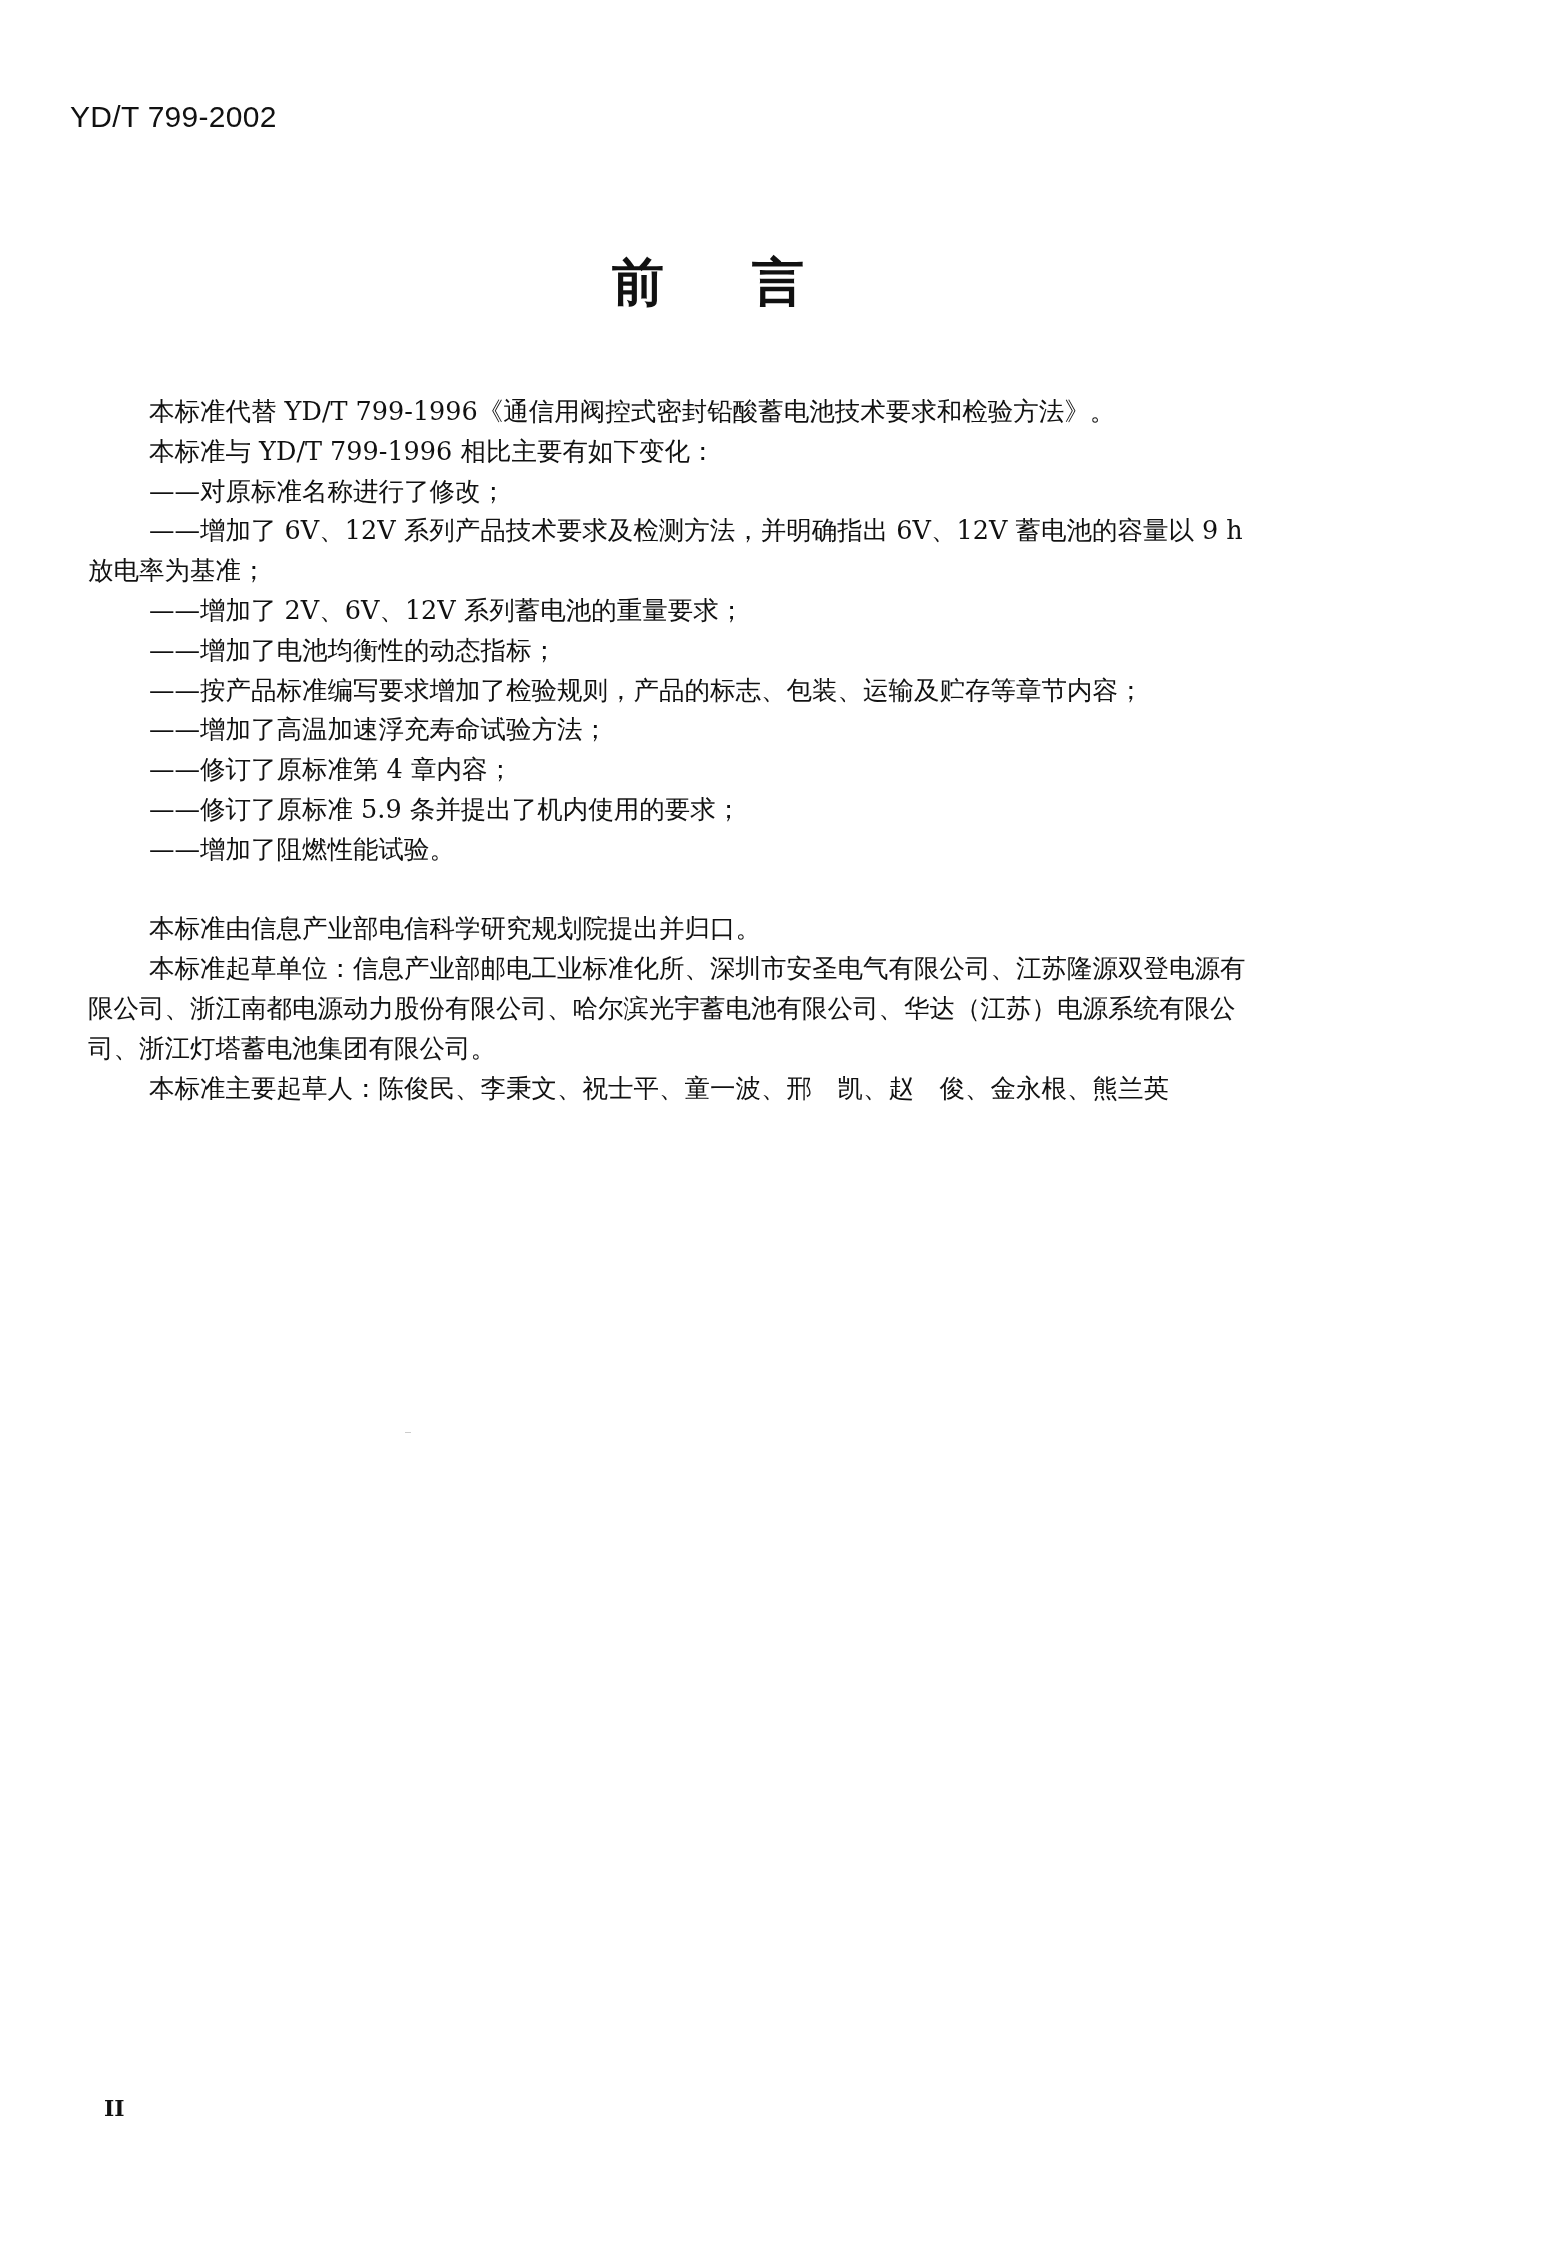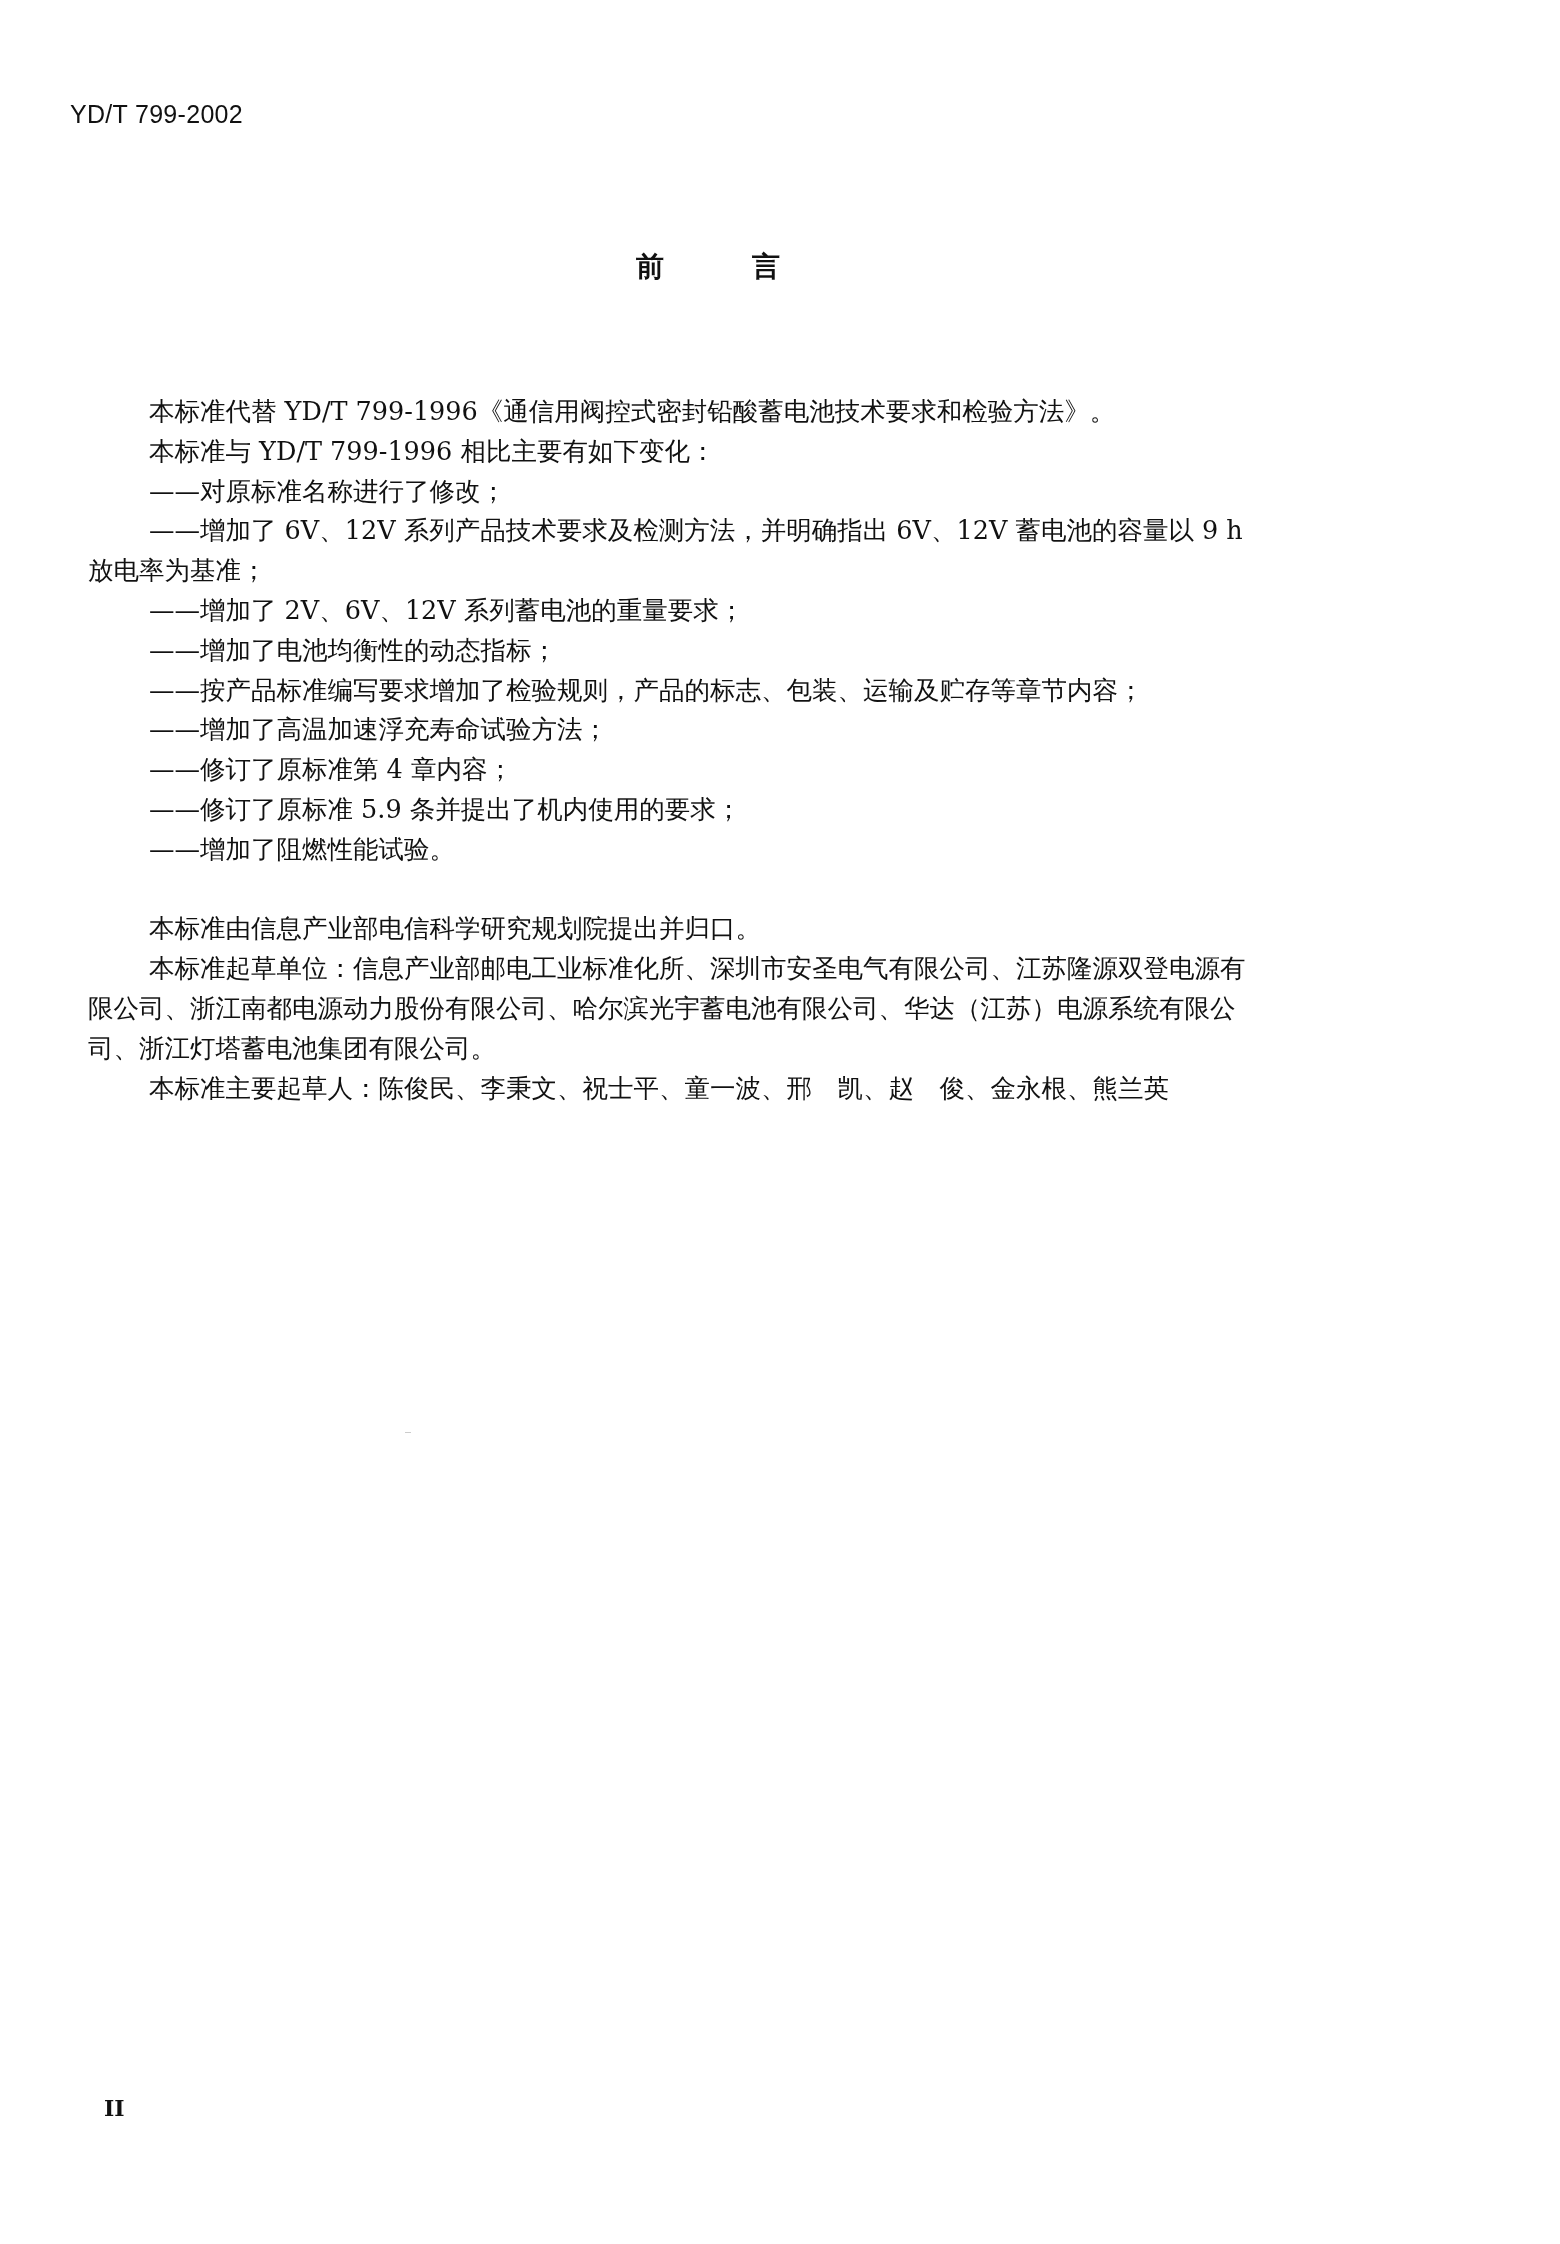--- a/index.html
+++ b/index.html
@@ -13,33 +13,33 @@
     position: relative;
     overflow: hidden;
     color: #111111;
     font-family: "DejaVu Serif", "Liberation Serif", serif;
   }
   .doc-id {
     position: absolute;
     left: 70px;
     top: 100px;
     font-family: "Liberation Sans", "DejaVu Sans", sans-serif;
-    font-size: 25px;
+    font-size: 30px;
     letter-spacing: 0.3px;
     color: #111;
   }
   .title {
     position: absolute;
     left: 0;
     width: 1416px;
     top: 248px;
     text-align: center;
     font-family: "DejaVu Sans", "Liberation Sans", sans-serif;
     font-weight: bold;
-    font-size: 28px;
+    font-size: 52px;
     color: #111;
   }
   .title span { display: inline-block; }
   .title .gap { width: 88px; }
   .body-text {
     position: absolute;
     left: 88px;
     width: 1400px;
     top: 392px;
     font-size: 25.5px;

